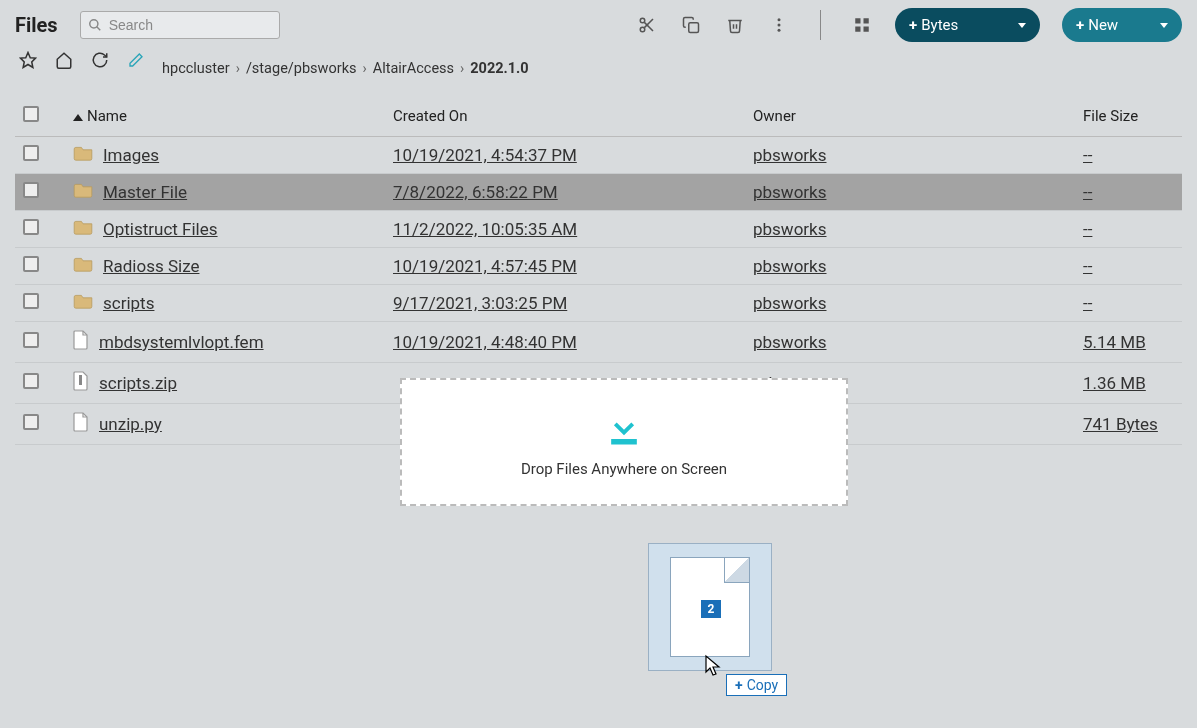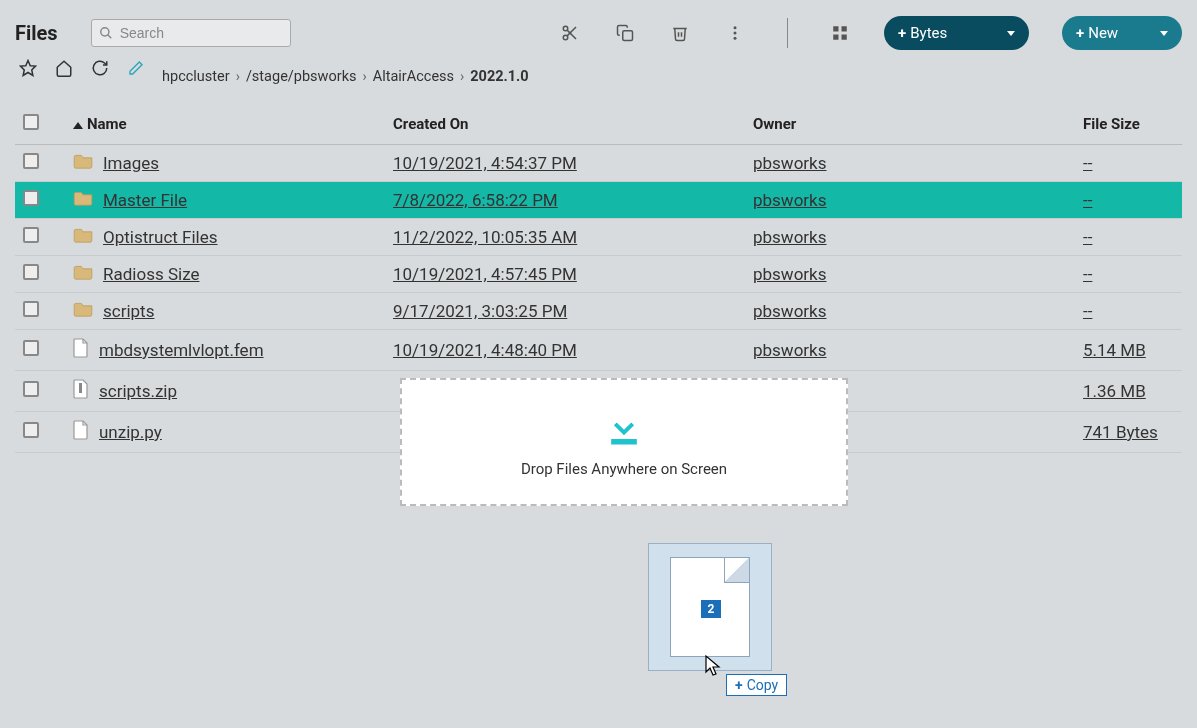--- a/index.html
+++ b/index.html
@@ -10,22 +10,21 @@
   height: 728px;
   overflow: hidden;
   position: relative;
   color: #333;
 }
 .topbar {
   display: flex;
   align-items: center;
   height: 50px;
   padding: 8px 15px;
-  gap: 33px;
-  margin-top: 8px;
+  gap: 22px;
 }
 .title {
   font-size: 20px;
   font-weight: 700;
   color: #222;
 }
 .search-wrap {
   position: relative;
   width: 200px;
 }
@@ -107,21 +106,21 @@
 .crumb.current { font-weight: 700; }
 .crumb-sep { color: #666; font-size: 14px; }
 .table {
   margin: 10px 15px 0 15px;
   width: calc(100% - 30px);
   border-collapse: collapse;
 }
 .table th {
   text-align: left;
   font-size: 15px;
-  font-weight: 700;
+  font-weight: 400;
   color: #222;
   padding: 10px 8px;
   border-bottom: 1px solid #bbb;
   background: #d8dbdd;
 }
 .table td {
   font-size: 17px;
   color: #333;
   padding: 8px 8px;
   border-bottom: 1px solid #c8cbcd;
@@ -154,21 +153,21 @@
   display: flex;
   align-items: center;
   gap: 10px;
 }
 .folder-icon {
   width: 20px; height: 16px;
 }
 .file-icon {
   width: 16px; height: 20px;
 }
-.row-highlight td { background: #14b8a6; }
+.row-highlight td { background: #a3a3a3; }
 .dropzone {
   position: absolute;
   left: 400px;
   top: 378px;
   width: 448px;
   height: 128px;
   background: #fff;
   border: 2px dashed #bbb;
   display: flex;
   flex-direction: column;

